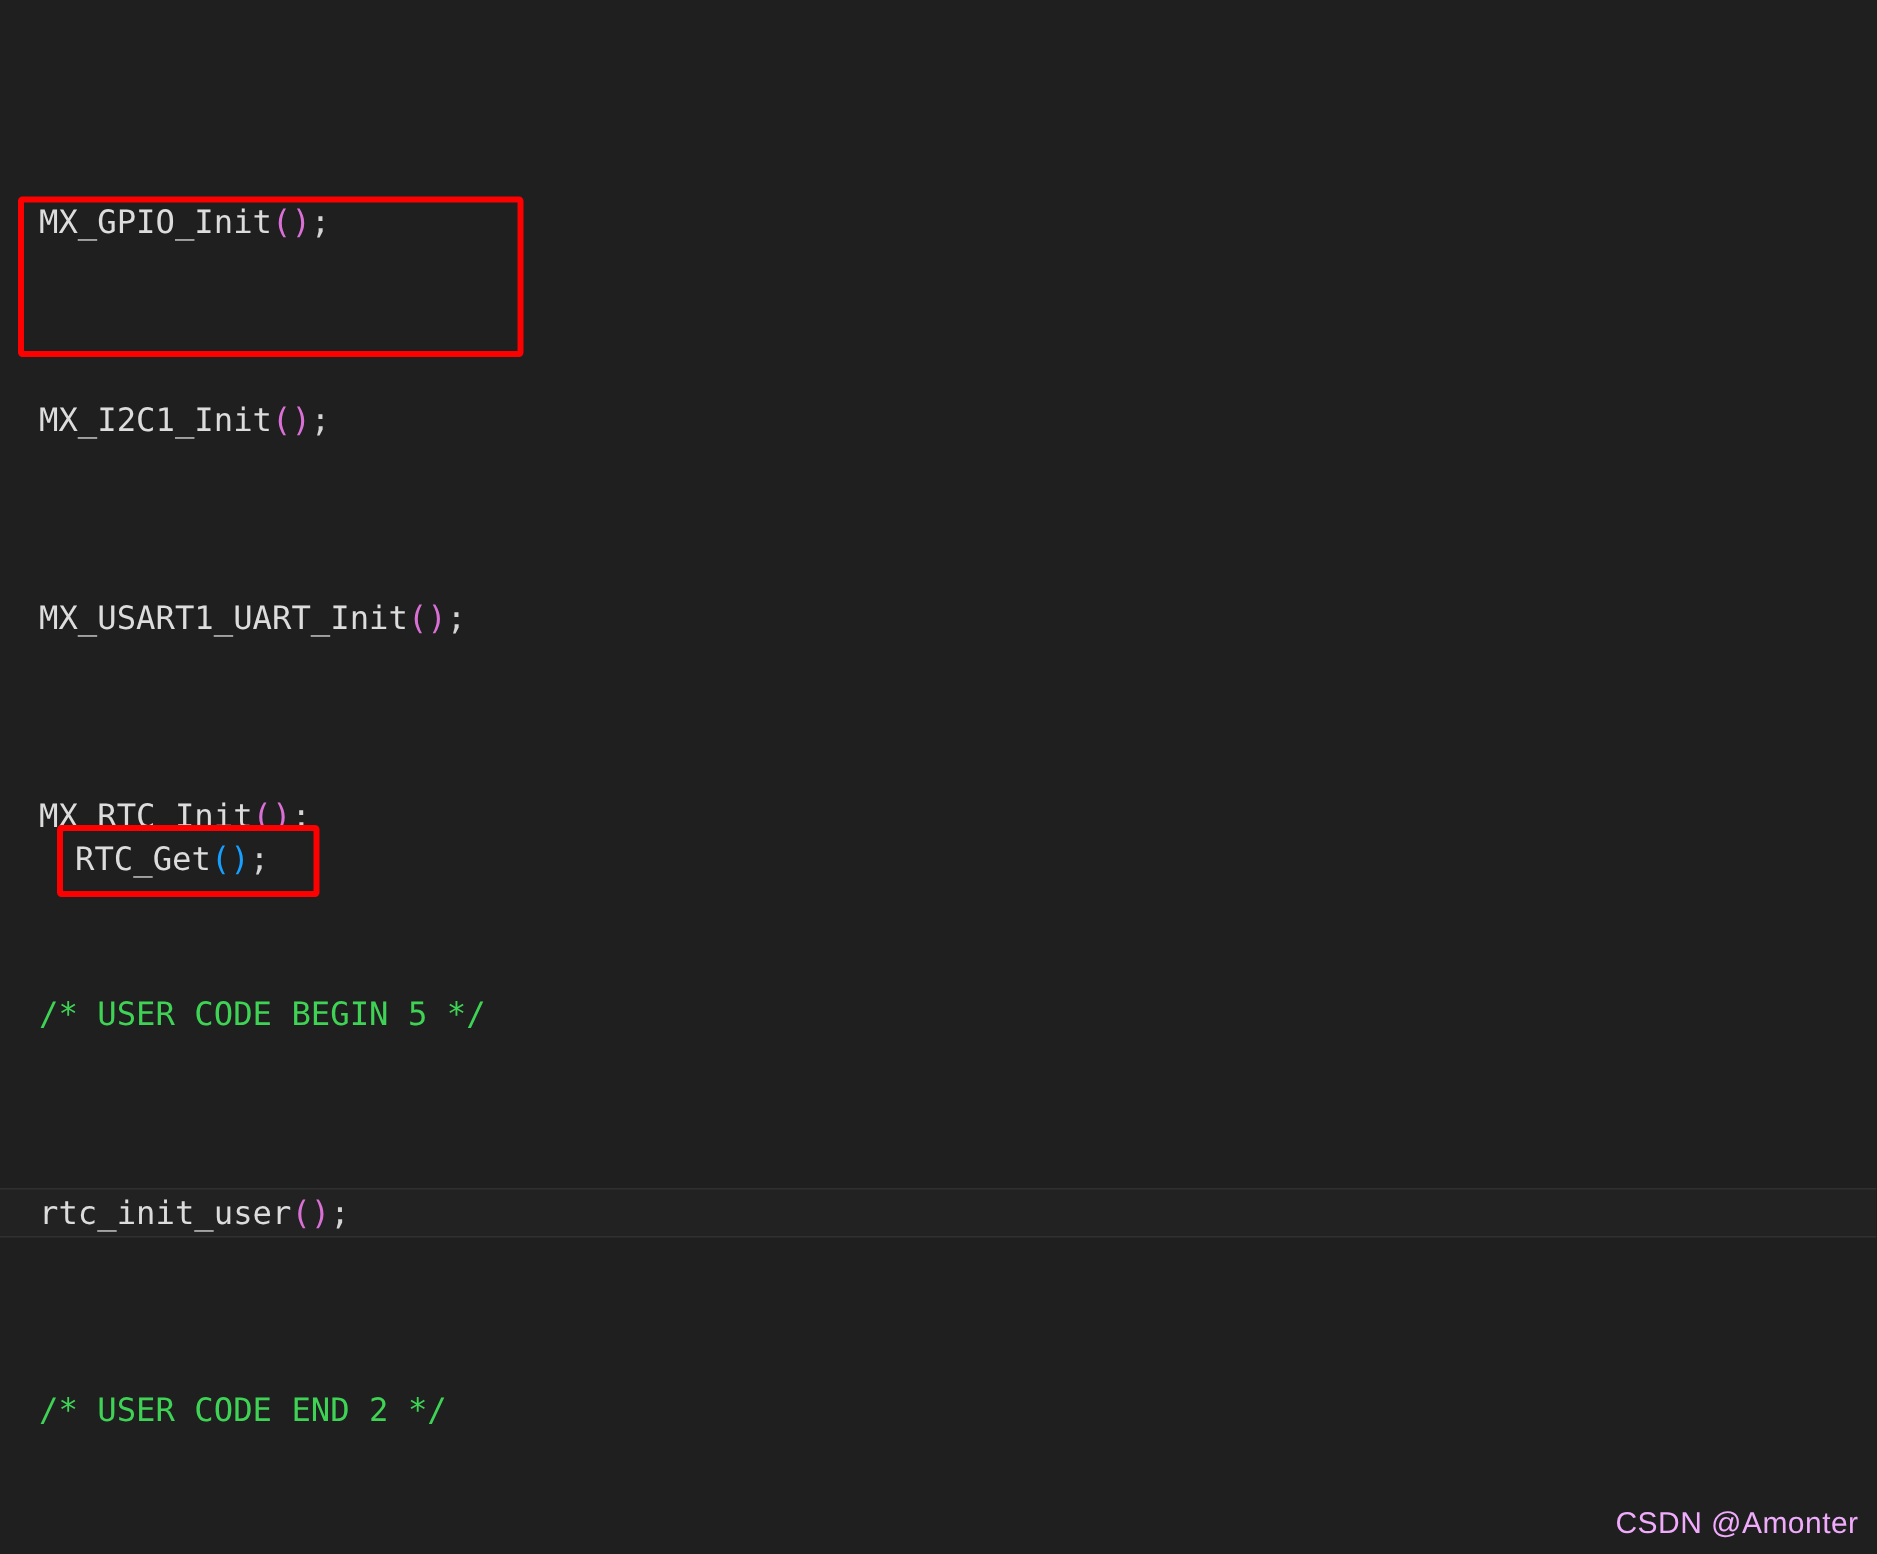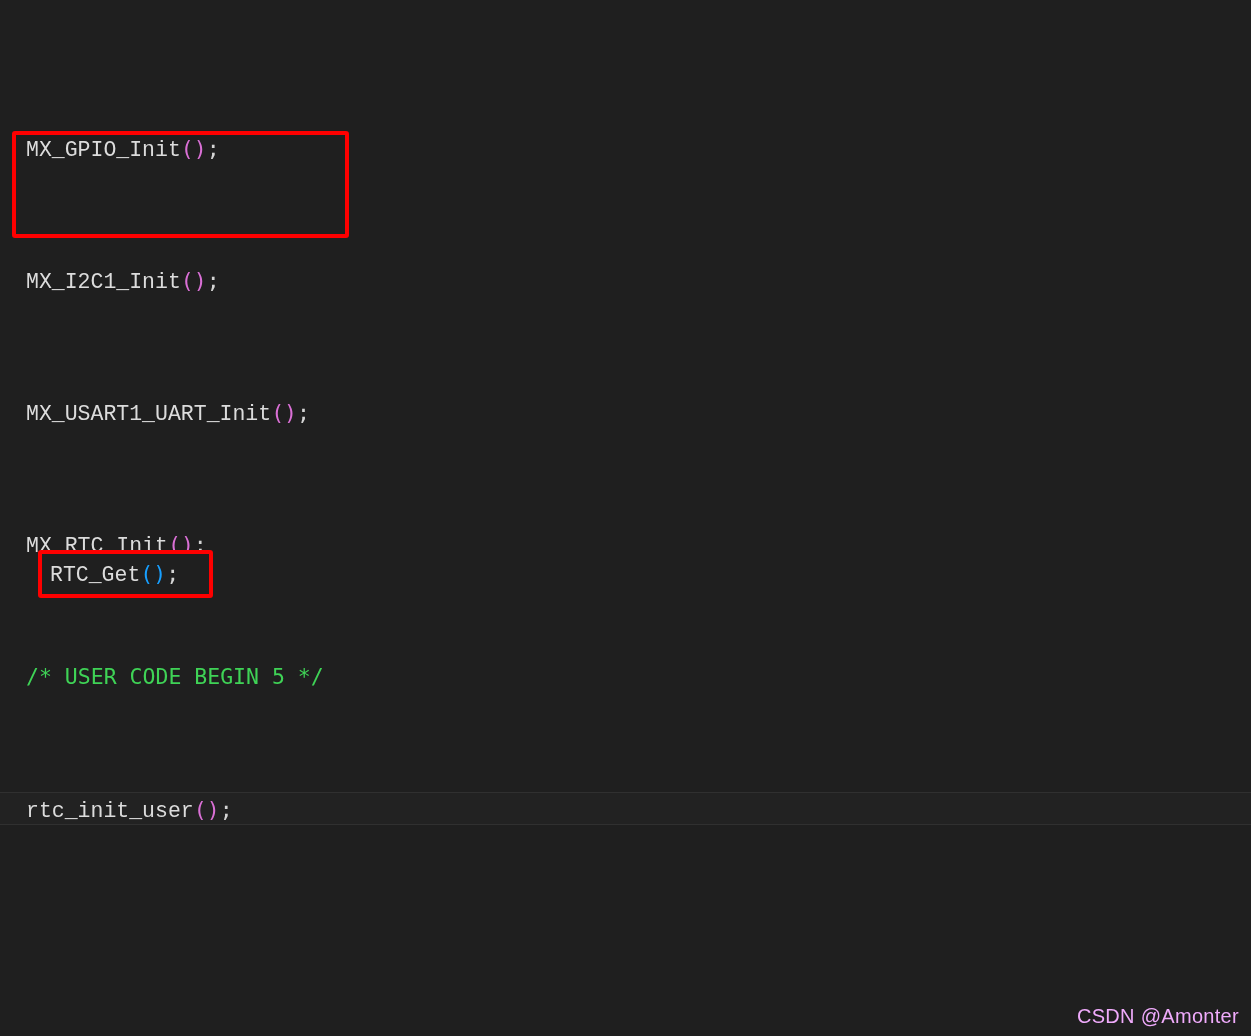--- a/index.html
+++ b/index.html
@@ -46,21 +46,21 @@
   .line.current {
     background: #222222;
     border-top: 1px solid #303030;
     border-bottom: 1px solid #303030;
     height: 33px;
     padding-top: 0px;
   }
 
   
   .cmt  { color: #3fd356; }          
-  .fn   { color: #dcdcdc; font-family: Liberation Mono, monospace; }          
+  .fn   { color: #dcdcdc; }          
   .p2   { color: #da70d6; }          
   .p3   { color: #179fff; }          
   .punc { color: #d4d4d4; }
 
   
   .redbox {
     position: absolute;
     border: 4px solid #fe0000;
     border-radius: 3px;
     box-sizing: border-box;
@@ -115,20 +115,21 @@
     <div class="line"><span class="fn">MX_I2C1_Init</span><span class="p2">()</span><span class="punc">;</span></div>
     
     <div class="line"><span class="fn">MX_USART1_UART_Init</span><span class="p2">()</span><span class="punc">;</span></div>
     
     <div class="line"><span class="fn">MX_RTC_Init</span><span class="p2">()</span><span class="punc">;</span></div>
     
     <div class="line"><span class="cmt">/* USER CODE BEGIN 5 */</span></div>
     
     <div class="line current"><span class="fn">rtc_init_user</span><span class="p2">()</span><span class="punc">;</span></div>
     
+    <div class="line"><span class="cmt">/* USER CODE END 2 */</span></div>
     
     
     
     
     
     
     
     
     
     

